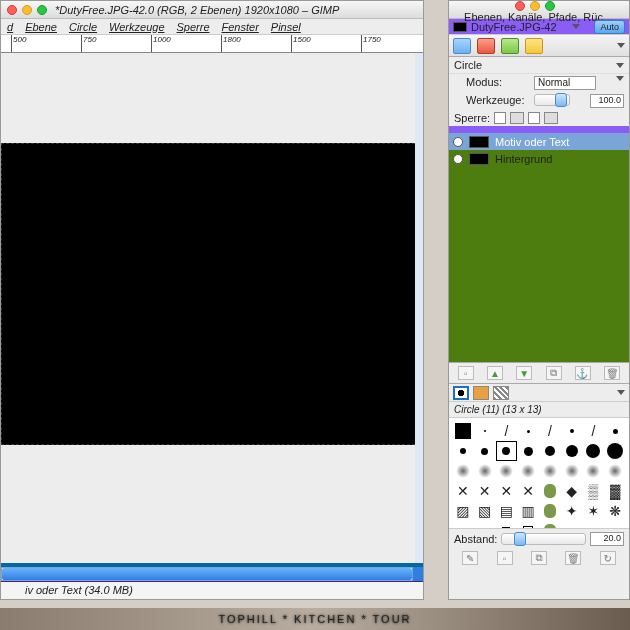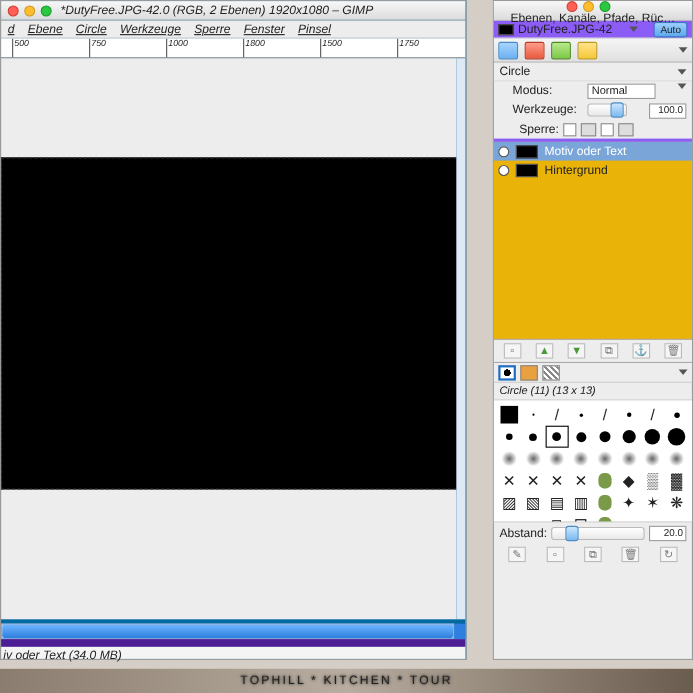--- a/index.html
+++ b/index.html
@@ -13,45 +13,45 @@
 .tl-grn{background:#28c940;border:1px solid #1f9a30;}
 .menubar { height:16px; background:#ededed; display:flex; gap:12px; padding:0 6px; align-items:center; border-bottom:1px solid #ccc; }
 .menubar span { text-decoration:underline; cursor:pointer; }
 .ruler-h { height:18px; background:#fff; border-bottom:1px solid #888; position:relative; overflow:hidden; }
 .ruler-h .tick { position:absolute; top:0; height:18px; border-left:1px solid #555; font-size:8px; padding-left:1px; }
 .canvas-area { position:absolute; left:0; top:52px; right:8px; bottom:36px; background:#ededed; overflow:hidden; }
 .image-canvas { position:absolute; left:0; top:90px; width:424px; height:302px; background:#000; border:1px dashed #333; }
 .hscroll { position:absolute; left:0; bottom:18px; right:10px; height:14px; background:#fff; border:1px solid #7aa4d6; }
 .hscroll-thumb { height:100%; background:linear-gradient(#6db4ff,#2e7fe0); width:100%; border-radius:2px; }
 .navicon { position:absolute; right:0; bottom:18px; width:10px; height:14px; background:#2e7fe0; }
-.statusbar { position:absolute; left:0; right:0; bottom:0; height:18px; background:#f4f4f4; border-top:7px solid #4c1d95; padding:2px 2px; font-size:10px; }
+.statusbar { position:absolute; left:0; right:0; bottom:0; height:18px; background:#f4f4f4; border-top:1px solid #4c1d95; padding:2px 24px; font-size:10px; }
 .vscroll-main { position:absolute; right:0; top:52px; width:8px; bottom:36px; background:#dfe8f5; }
 
 .dock { position:absolute; left:448px; top:0; width:182px; height:600px; background:#ededed; border:1px solid #9a9a9a; }
 .dock .titlebar { font-size:10px;flex-direction:column; }
 .autobtn { margin-left:auto; background:linear-gradient(#9cd0ff,#5aa9ee); border:1px solid #3a7bbf; border-radius:3px; padding:1px 5px; font-size:9px; }
 .img-menu { height:16px; background:#8b5cf6; border-bottom:1px solid #ccc; display:flex; align-items:center; padding:0 4px; gap:4px; }
 .img-thumb { width:14px; height:10px; background:#000; border:1px solid #555; }
 .dock-tabs { height:22px; background:linear-gradient(#f5f5f5,#e0e0e0); border-bottom:1px solid #aaa; display:flex; align-items:center; padding:0 4px; gap:6px; }
 .tab-ico { width:18px; height:16px; border-radius:2px; display:flex; align-items:center; justify-content:center; }
 .ico-blue{background:linear-gradient(#a8d4ff,#6cb0f0);border:1px solid #4a8cc9;}
 .ico-red{background:linear-gradient(#ff9c8a,#e85a3f);border:1px solid #b53e28;}
 .ico-grn{background:linear-gradient(#b8e88a,#7cc948);border:1px solid #4f8a25;}
 .ico-yel{background:linear-gradient(#ffe38a,#f5c838);border:1px solid #c49a1f;}
 .section-hdr { display:flex; align-items:center; justify-content:space-between; padding:2px 5px; background:#ededed; font-size:10px; border-bottom:1px solid #ddd; }
 .field-row { display:flex; align-items:flex-start; padding:2px 5px; gap:20px; font-size:10px;margin-left:12px; }
 .field-row label{ width:48px; }
 .select { flex:1; background:#fff; border:1px solid #999; height:14px; padding:0 3px; font-size:10px; }
 .slider { flex:1; height:12px; position:relative; background:linear-gradient(#fff,#e8e8e8); border:1px solid #bbb; border-radius:3px; }
 .slider-thumb{ position:absolute; right:2px; top:-2px; width:12px;height:14px; background:linear-gradient(#cce7ff,#7bb8f0); border:1px solid #4a8cc9; border-radius:3px; }
 .spin { width:34px; background:#fff;border:1px solid #999;height:14px;font-size:9px;text-align:right;padding-right:2px; }
-.lock-row{ display:flex;align-items:flex-end;gap:4px;padding:2px 23px;font-size:10px;border-bottom:3px solid #8b5cf6; }
+.lock-row{ display:flex;align-items:flex-end;gap:4px;padding:2px 5px;font-size:10px;border-bottom:7px solid #8b5cf6; }
 .chk{width:12px;height:12px;border:1px solid #888;background:#fff;}
 .mini-ico{width:14px;height:12px;border:1px solid #888;background:#ddd;}
-.layer-list { background:#eab308; height:180px; overflow:auto; border-bottom:1px solid #aaa; }
+.layer-list { background:#4d7c0f; height:230px; overflow:auto; border-bottom:1px solid #aaa; }
 .layer-row { display:flex;align-items:center;height:17px;padding:0 4px;gap:6px;font-size:10px; }
 .layer-row.sel{ background:#7aa5d8; color:#fff;}
 .layer-row.sel *{color:#fff;}
 .eye{width:10px;height:10px;border:1px solid #555;border-radius:50%;background:#fff;display:inline-block;}
 .lthumb{width:20px;height:12px;background:#000;border:1px solid #555;}
 .layer-btns{display:flex;justify-content:space-around;padding:3px 2px;background:#ededed;border-bottom:1px solid #aaa;}
 .lbtn{width:16px;height:14px;border:1px solid #bbb;background:#f5f5f5;display:flex;align-items:center;justify-content:center;font-size:10px;color:#777;}
 
 .brush-tabs{height:18px;background:#ededed;display:flex;align-items:center;padding:0 4px;gap:4px;border-bottom:1px solid #ccc;}
 .btab{width:16px;height:14px;border:1px solid #888;}

